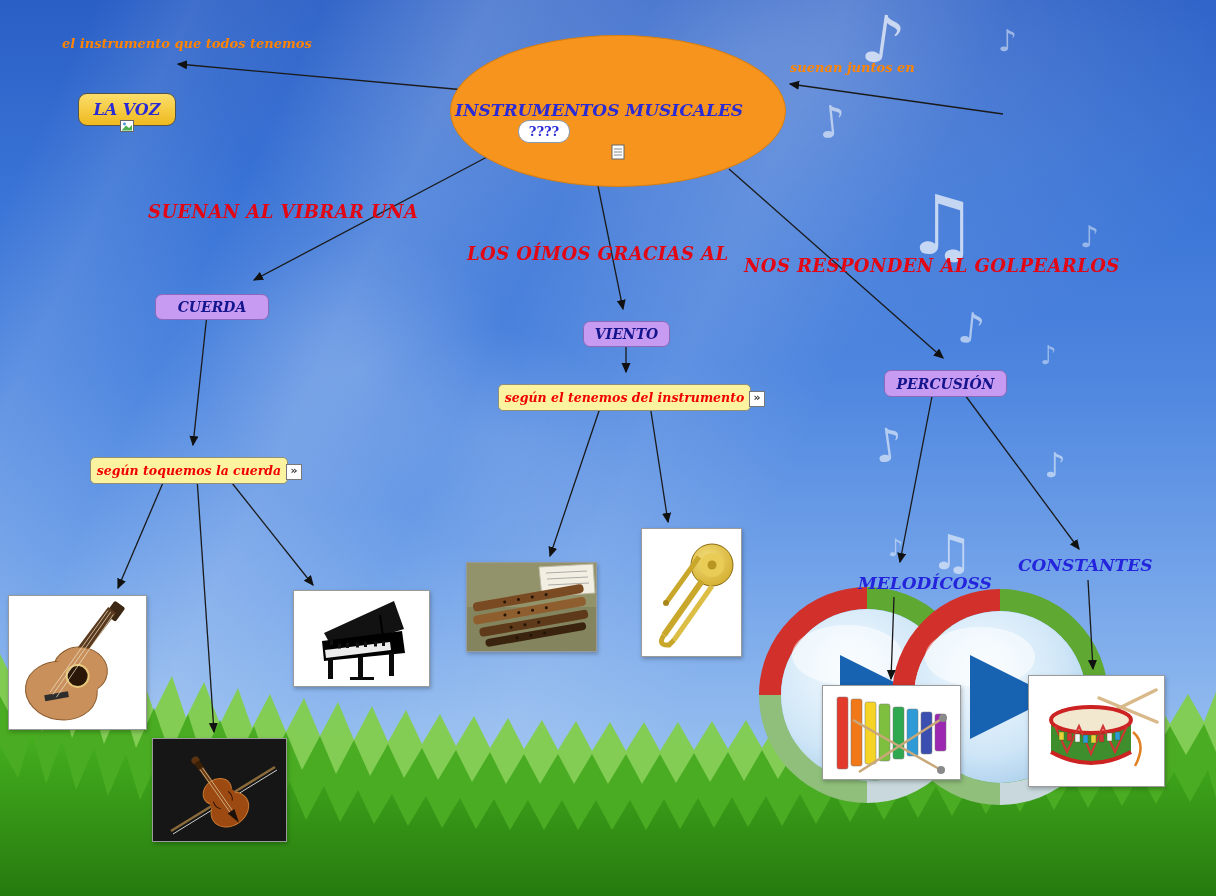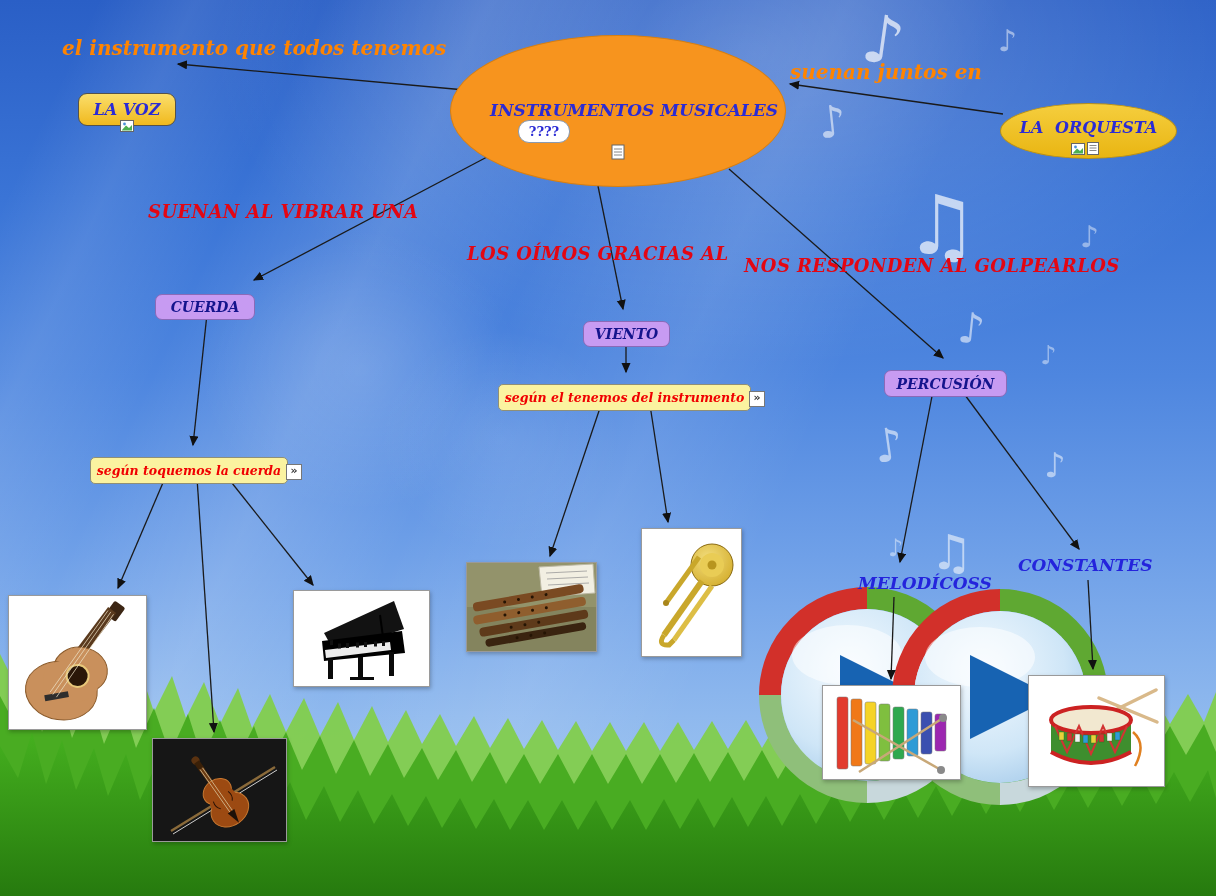--- a/index.html
+++ b/index.html
@@ -11,21 +11,21 @@
       linear-gradient(115deg, transparent 6%, rgba(255,255,255,.10) 12%, transparent 20%, rgba(255,255,255,.14) 30%, transparent 40%, rgba(255,255,255,.10) 52%, transparent 62%),
       linear-gradient(180deg,#2A5FC6 0%,#3A74D6 22%,#4E86DF 42%,#6FA0E8 62%,#8FB9EE 80%,#A9CDF3 100%);
   }
   .abs{position:absolute;}
   .flare{border-radius:50%;pointer-events:none;}
   .note{color:rgba(255,255,255,.8);font-family:"DejaVu Sans",sans-serif;line-height:1;z-index:1;}
   #grass{left:0;bottom:0;z-index:2;}
   #logo{z-index:3;}
   #edges{left:0;top:0;z-index:4;}
   .lbl{z-index:6;font-style:italic;font-weight:bold;white-space:nowrap;}
-  .lbl-orange{color:#FF8400;font-size:20px;}
+  .lbl-orange{color:#FF8400;font-size:13px;}
   .lbl-red{color:#E30613;font-size:18px;letter-spacing:.4px;}
   .lbl-blue{color:#2424DC;font-size:17px;}
   .nodebox{z-index:6;display:flex;align-items:center;justify-content:center;
     font-style:italic;font-weight:bold;box-sizing:border-box;cursor:pointer;margin-top:7px;}
   .gold{background:linear-gradient(180deg,#FBDE6B,#F0B91E);border:1.5px solid #55524a;color:#2B2BD5;}
   .purple{background:#C79BF2;border:1px solid #8a6ab8;border-radius:7px;color:#14148c;font-size:14px;}
   .yellownote{background:#FBF3A0;border:1px solid #8f8f77;border-radius:5px;color:#F00000;
     font-size:12.5px;font-style:italic;font-weight:bold;}
   .center-ellipse{background:#F7941E;border:1px solid #D87F10;border-radius:50%;z-index:5;}
   .badge{background:#fff;border:1px solid #8a9ab0;border-radius:11px;color:#2B2BD5;
@@ -123,55 +123,39 @@
 
   <div class="abs lbl lbl-orange" style="left:62px;top:36px;">el instrumento que todos tenemos</div>
   <div class="abs lbl lbl-orange" style="left:790px;top:60px;">suenan juntos en</div>
   <div class="abs lbl lbl-red" style="left:467px;top:243px;">LOS OÍMOS GRACIAS AL</div>
   <div class="abs lbl lbl-red" style="left:148px;top:201px;">SUENAN AL VIBRAR UNA</div>
   <div class="abs lbl lbl-red" style="left:744px;top:255px;">NOS RESPONDEN AL GOLPEARLOS</div>
   <div class="abs lbl lbl-blue" style="left:830px;top:573px;margin-left:28px;">MELODÍCOSS</div>
   <div class="abs lbl lbl-blue" style="left:1018px;top:555px;">CONSTANTES</div>
 
   <div class="abs center-ellipse" style="left:450px;top:35px;width:334px;height:150px;">
-    <div class="abs" style="left:16px;top:64px;width:100%;text-align:center;color:#2B2BD5;font-size:17px;font-style:italic;font-weight:bold;">INSTRUMENTOS MUSICALES</div>
+    <div class="abs" style="left:4px;top:64px;width:100%;color:#2B2BD5;font-size:17px;font-style:italic;font-weight:bold;">INSTRUMENTOS MUSICALES</div>
     <div class="abs badge" style="left:67px;top:84px;width:50px;height:21px;">????</div>
     <svg class="abs" style="left:160px;top:108px;" width="14" height="16" viewBox="0 0 14 16">
       <rect x="1" y="1" width="12" height="14" fill="#fff" stroke="#666"></rect>
       <line x1="3" y1="5" x2="11" y2="5" stroke="#888"></line>
         <line x1="3" y1="8" x2="11" y2="8" stroke="#888"></line>
         <line x1="3" y1="11" x2="11" y2="11" stroke="#888"></line>
     </svg>
   </div>
 
   <div class="abs nodebox gold" style="left:78px;top:86px;width:98px;height:33px;border-radius:9px;font-size:16px;">LA VOZ</div>
   <svg class="abs" style="left:120px;top:120px;z-index:6;" width="14" height="12" viewBox="0 0 14 12">
     <rect x=".5" y=".5" width="13" height="11" fill="#fff" stroke="#666"></rect>
     <circle cx="4.5" cy="4" r="1.4" fill="#4a90d9"></circle>
     <path d="M2,10 L6,5.5 L9,8 L12,5 L12,10.5 L2,10.5 Z" fill="#4caf50"></path>
   </svg>
 
-  <div class="abs" style="left:1000px;top:103px;width:175px;height:54px;border-radius:50%;background:linear-gradient(180deg,#F5CE3E,#E9B512);border:1px solid #B8901A;z-index:6;cursor:pointer;">
-    <div class="abs" style="left:0;top:14px;width:100%;text-align:center;color:#2B2BD5;font-size:16px;font-style:italic;font-weight:bold;word-spacing:6px;">LA ORQUESTA</div>
-    <div class="abs mini-icons" style="left:70px;top:38px;">
-      <svg width="14" height="12" viewBox="0 0 14 12">
-        <rect x=".5" y=".5" width="13" height="11" fill="#fff" stroke="#666"></rect>
-        <circle cx="4.5" cy="4" r="1.4" fill="#4a90d9"></circle>
-        <path d="M2,10 L6,5.5 L9,8 L12,5 L12,10.5 L2,10.5 Z" fill="#4caf50"></path>
-      </svg>
-      <svg width="12" height="13" viewBox="0 0 12 13">
-        <rect x=".5" y=".5" width="11" height="12" fill="#fff" stroke="#666"></rect>
-        <line x1="2.5" y1="3.5" x2="9.5" y2="3.5" stroke="#888"></line>
-          <line x1="2.5" y1="6" x2="9.5" y2="6" stroke="#888"></line>
-          <line x1="2.5" y1="8.5" x2="9.5" y2="8.5" stroke="#888"></line>
-      </svg>
-    </div>
-  </div>
-
-  <div class="abs nodebox purple" style="left:155px;top:287px;width:100px;height:26px;">CUERDA</div>
+
+  <div class="abs nodebox purple" style="left:155px;top:287px;width:114px;height:26px;">CUERDA</div>
   <div class="abs nodebox purple" style="left:583px;top:314px;width:87px;height:26px;">VIENTO</div>
   <div class="abs nodebox purple" style="left:884px;top:363px;width:123px;height:27px;">PERCUSIÓN</div>
 
   <div class="abs nodebox yellownote" style="left:90px;top:450px;width:198px;height:27px;">
     <span>según toquemos la cuerda</span>
     <span class="abs expand" style="right:-15px;top:6px;">»</span>
   </div>
   <div class="abs nodebox yellownote" style="left:498px;top:377px;width:253px;height:27px;">
     <span>según el tenemos del instrumento</span>
     <span class="abs expand" style="right:-15px;top:6px;">»</span>

